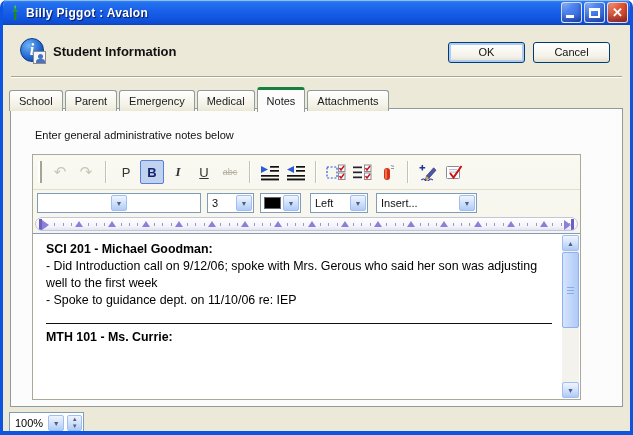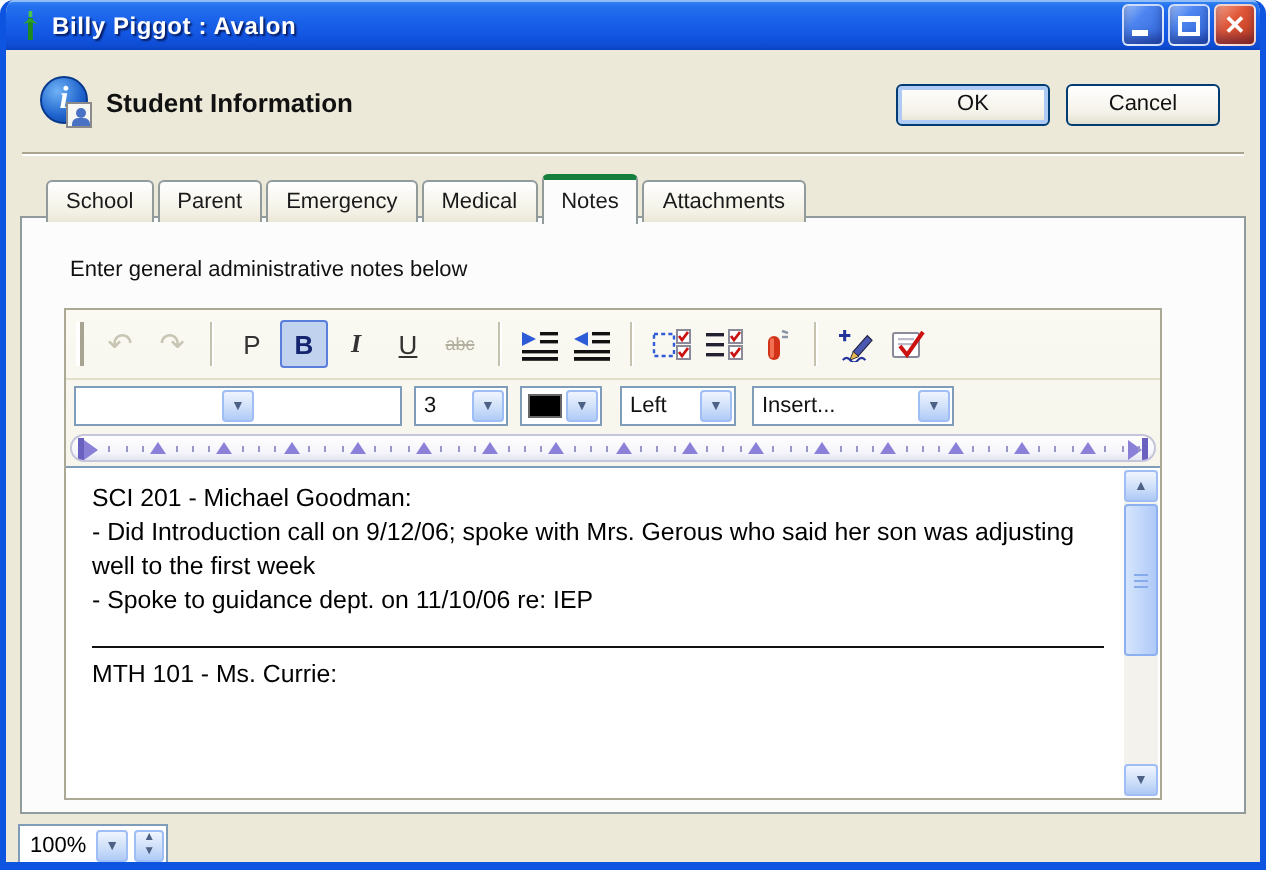--- a/index.html
+++ b/index.html
@@ -61,21 +61,21 @@
     font-size:11px; color:#111; text-align:center; line-height:19px;
   }
   .xp-btn.default { box-shadow:inset 0 0 0 2px #AECBF5; }
   #ok-btn { left:445px; top:17px; width:77px; }
   #cancel-btn { left:530px; top:17px; width:77px; }
 
   .separator { position:absolute; left:8px; right:8px; top:51px; height:2px;
     border-top:1px solid #A8A490; border-bottom:1px solid #FFFFFF; }
 
   
-  .tabs { position:absolute; left:20px; top:62px; display:flex; align-items:flex-end; z-index:3; }
+  .tabs { position:absolute; left:6px; top:62px; display:flex; align-items:flex-end; z-index:3; }
   .tab {
     height:21px; padding:0 9px; margin-right:2px;
     background:linear-gradient(180deg,#FFFFFF 0%,#F3F1E5 75%,#EAE7D6 100%);
     border:1px solid #919B9C; border-bottom:none; border-radius:3px 3px 0 0;
     font-size:11px; color:#1A1A1A; line-height:20px; white-space:nowrap;
   }
   .tab.active {
     height:25px; line-height:23px; background:#FCFCFC; position:relative;
     border-top:3px solid #15803d; margin-bottom:-1px; z-index:4;
   }
@@ -140,21 +140,21 @@
   .rmL .rm-arrow { position:absolute; left:3px; top:1px; width:0; height:0;
     border-top:5px solid transparent; border-bottom:5px solid transparent; border-right:7px solid #8A80D8; transform:scaleX(-1); }
   .rmR .rm-bar { right:0; }
   .rmR .rm-arrow { position:absolute; right:3px; top:1px; width:0; height:0;
     border-top:5px solid transparent; border-bottom:5px solid transparent; border-left:7px solid #8A80D8; }
 
   
   .textarea { position:relative; height:166px; background:#fff; border-top:1px solid #7F9DB9; overflow:hidden; }
   .doc { position:absolute; left:0; top:0; right:18px; bottom:0; padding:7px 8px 0 13px;
     font-size:12.4px; line-height:17px; color:#000; }
-  .doc .b { font-weight:normal; }
+  .doc .b { font-weight:bold; }
   .doc-hr { border:none; border-top:1.5px solid #111; margin:14px 2px 5px 0; }
 
   .vscroll { position:absolute; top:1px; right:1px; bottom:1px; width:17px; background:#F4F2EC; }
   .sbtn {
     position:absolute; left:0; width:17px; height:16px; border:1px solid #9EBEF5; border-radius:2px;
     background:linear-gradient(180deg,#F0F5FE 0%,#CBDDF9 60%,#AFC9F5 100%);
     color:#4D6185; font-size:7px; text-align:center; line-height:15px;
   }
   .sbtn.up { top:0; } .sbtn.down { bottom:0; }
   .sthumb {

